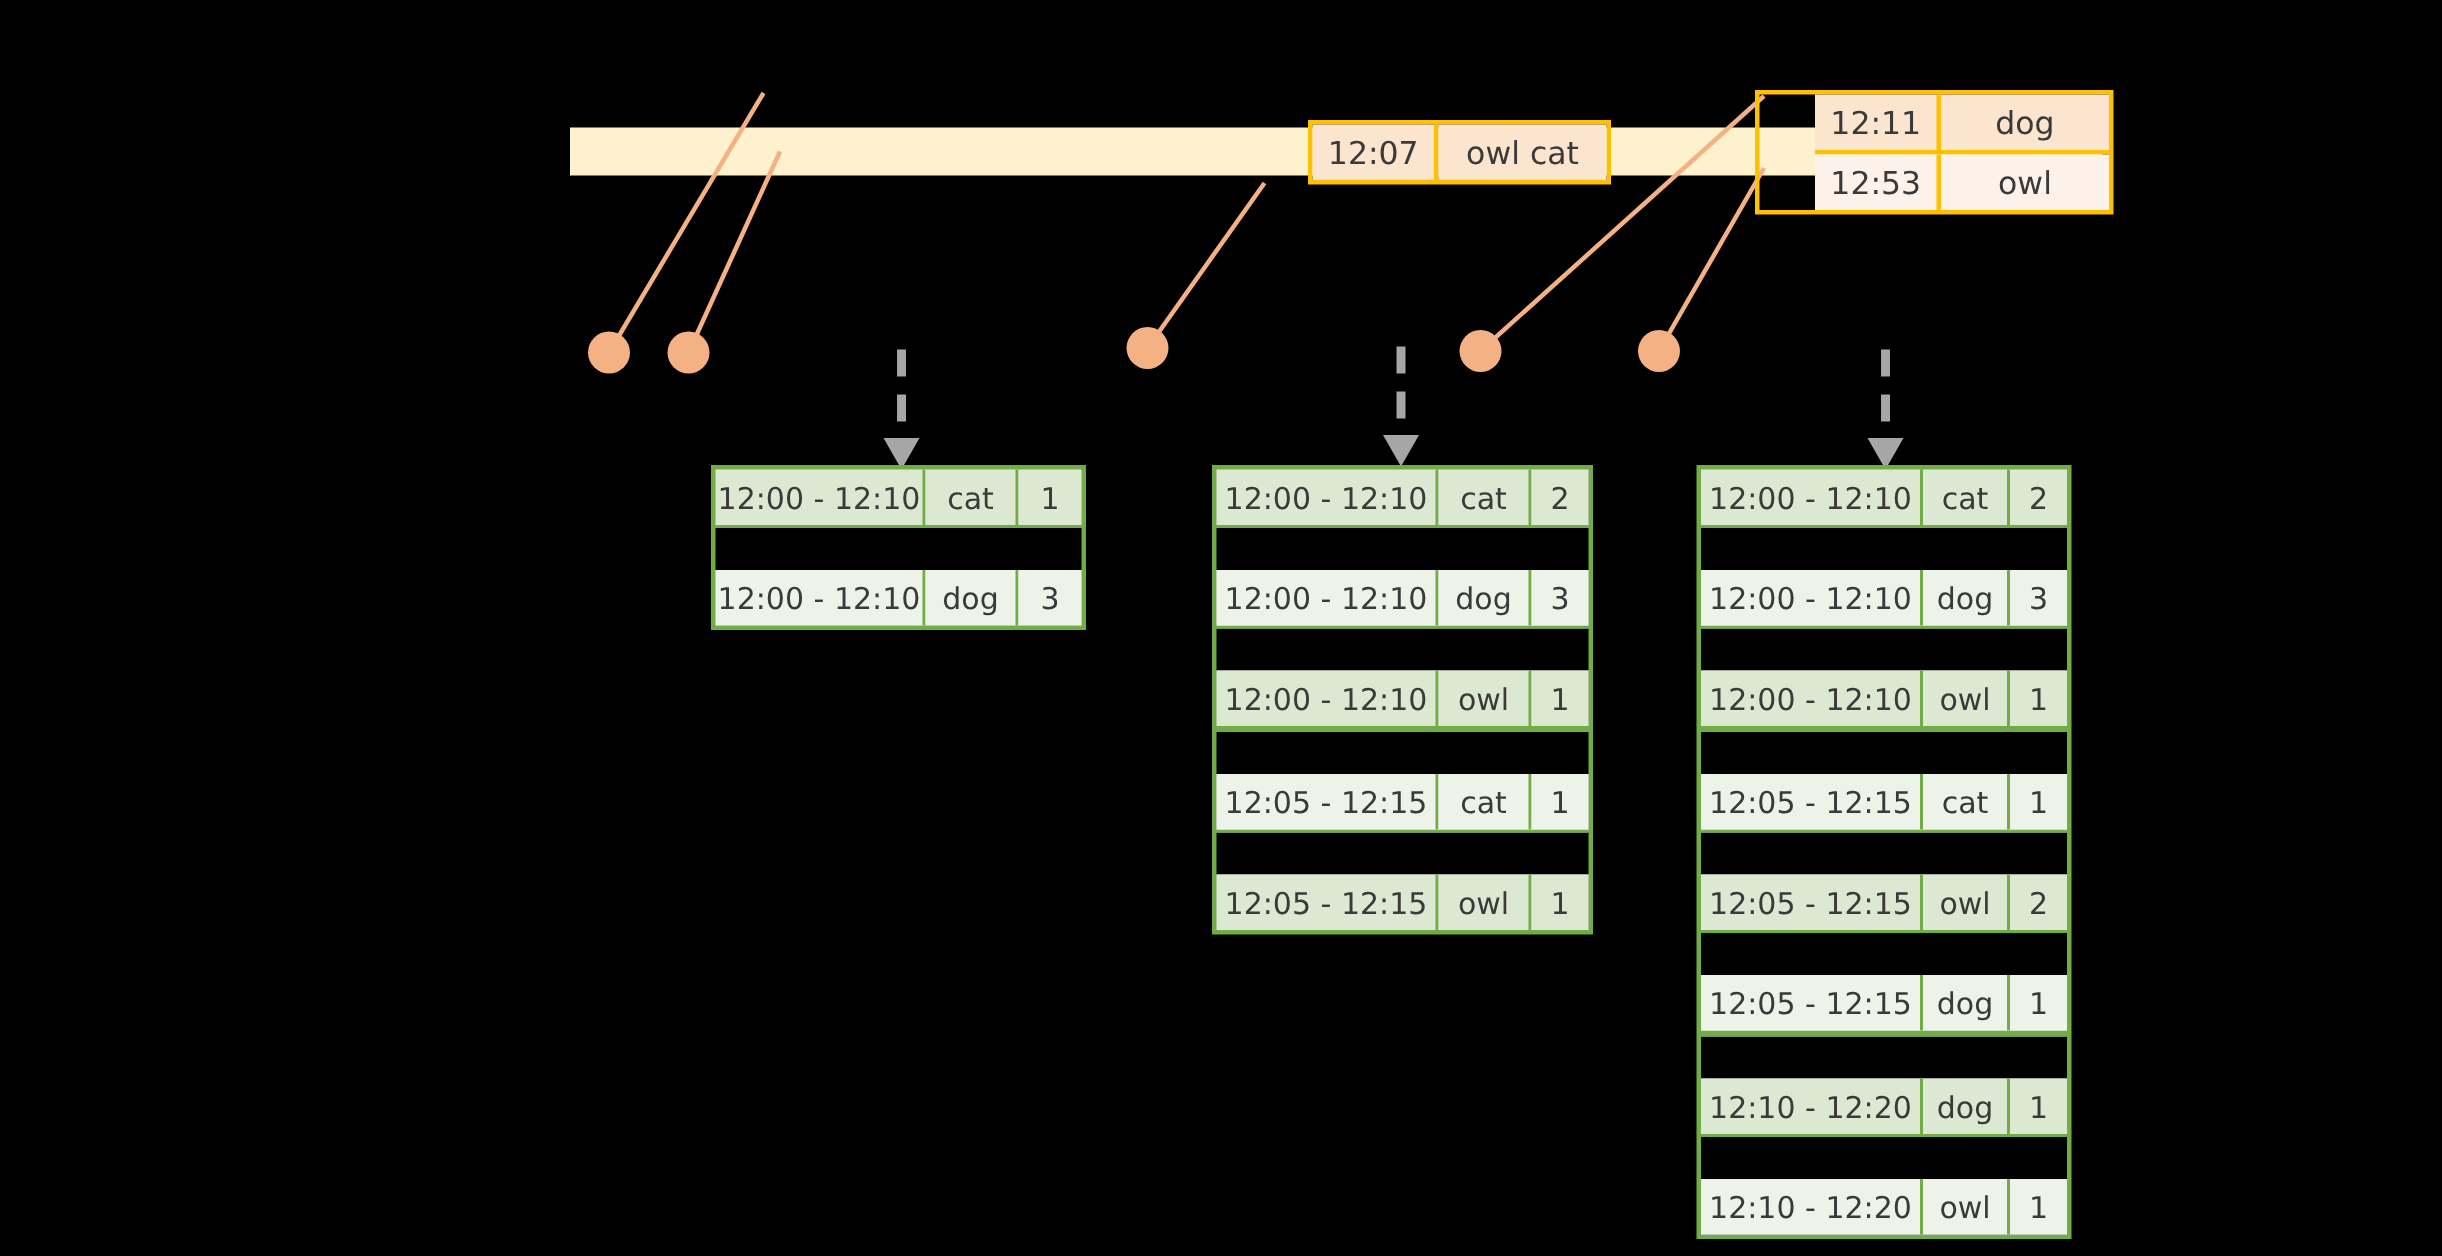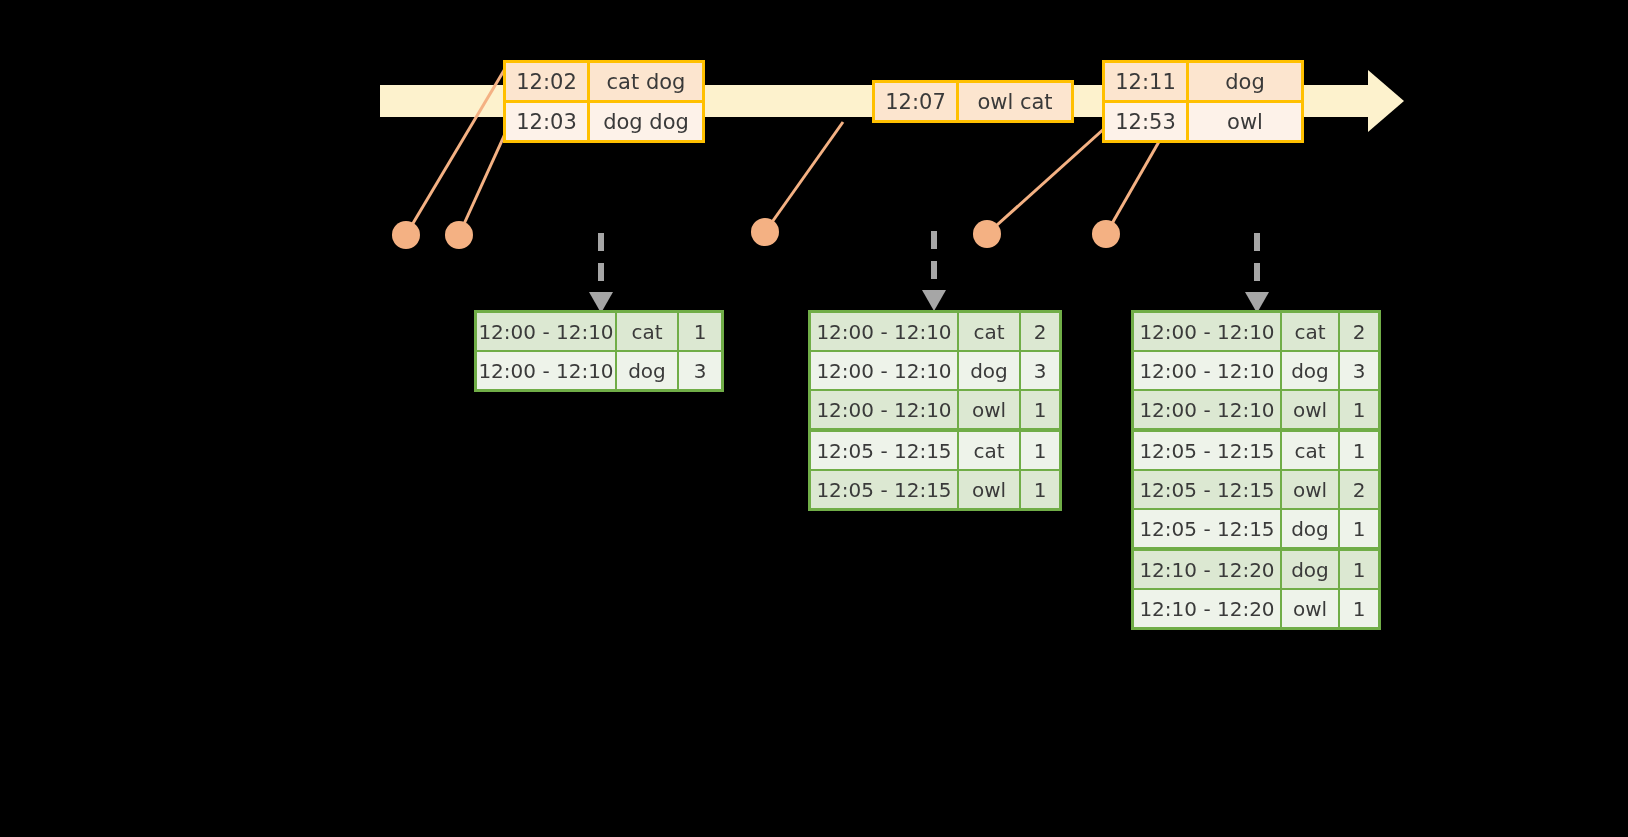--- a/index.html
+++ b/index.html
@@ -51,20 +51,21 @@
   .event-cell.words { width: 112px; }
   .ev-shade-a { background: #fce5cf; }
   .ev-shade-b { background: #fdf2e9; }
 
   
   .result-table {
     position: absolute;
     border: 3px solid #70ad47;
     display: flex;
     flex-direction: column;
+    gap: 28px;
   }
   .res-row {
     display: flex;
     flex-direction: row;
     border-bottom: 2px solid #70ad47;
   }
   .res-row:last-child { border-bottom: none; }
   .res-row.group-end { border-bottom: 4px solid #70ad47; }
   .res-cell {
     height: 37px;
@@ -109,39 +110,29 @@
     <g>
       <line x1="934" y1="231" x2="934" y2="290" stroke="#a6a6a6" stroke-width="6" stroke-dasharray="18,12"></line>
       <polygon points="922,290 946,290 934,311" fill="#a6a6a6"></polygon>
     </g>
     <g>
       <line x1="1257" y1="233" x2="1257" y2="292" stroke="#a6a6a6" stroke-width="6" stroke-dasharray="18,12"></line>
       <polygon points="1245,292 1269,292 1257,313" fill="#a6a6a6"></polygon>
     </g>
   </svg>
 
-  <div class="event-group" style="left:503px; top:60px;">
-    <div class="event-row">
-      <div class="event-cell time ev-shade-a">12:02</div>
-      <div class="event-cell words ev-shade-a">cat dog</div>
-    </div>
-    <div class="event-row">
-      <div class="event-cell time ev-shade-b">12:03</div>
-      <div class="event-cell words ev-shade-b">dog dog</div>
-    </div>
-  </div>
 
   <div class="event-group" style="left:838px; top:80px;margin-left:34px;">
     <div class="event-row">
       <div class="event-cell time ev-shade-a">12:07</div>
       <div class="event-cell words ev-shade-a">owl cat</div>
     </div>
   </div>
 
-  <div class="event-group" style="left:1102px; top:60px;">
+  <div class="event-group" style="left:1170px; top:60px;padding-left:37px;">
     <div class="event-row">
       <div class="event-cell time ev-shade-a">12:11</div>
       <div class="event-cell words ev-shade-a">dog</div>
     </div>
     <div class="event-row">
       <div class="event-cell time ev-shade-b">12:53</div>
       <div class="event-cell words ev-shade-b">owl</div>
     </div>
   </div>
 

